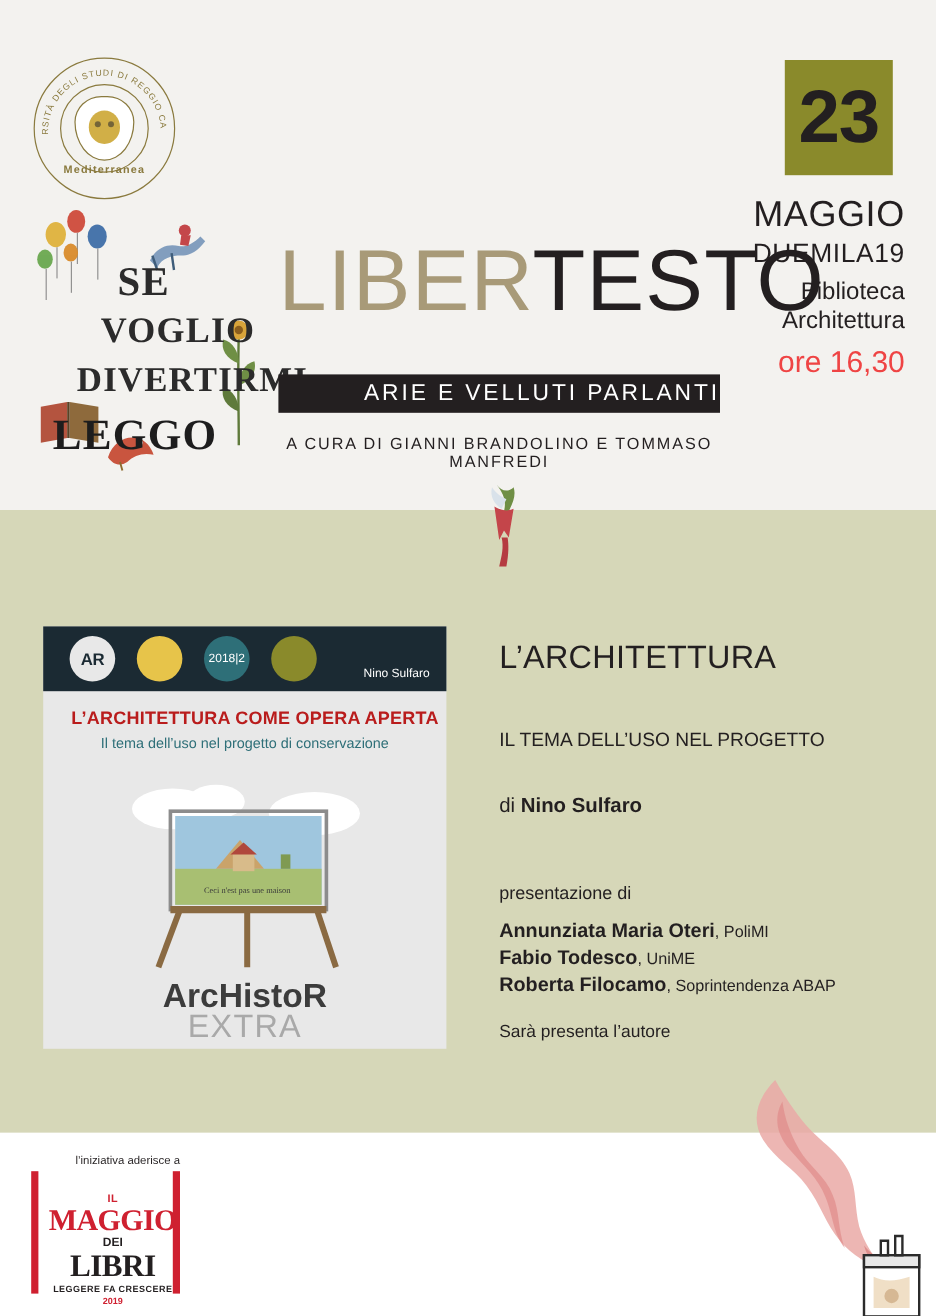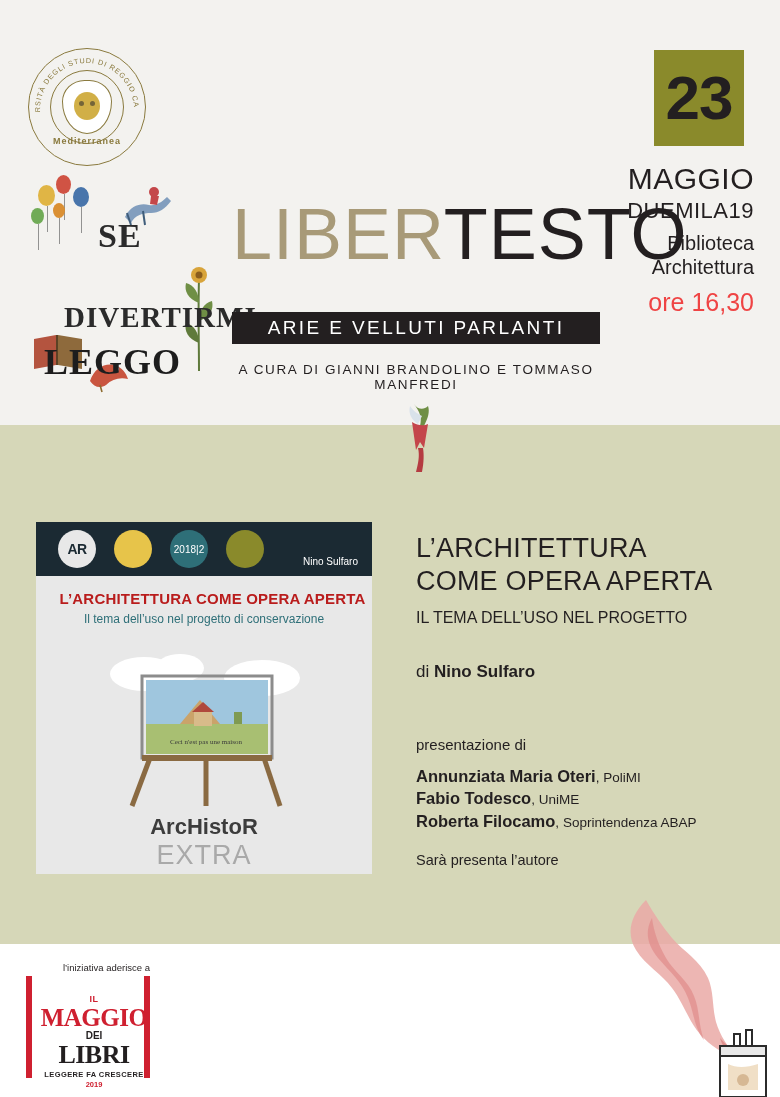--- a/index.html
+++ b/index.html
@@ -189,21 +189,21 @@
   .subtitle-bar {
     position: absolute;
     left: 232px; top: 312px;
     width: 368px; height: 32px;
     background: #231f20;
     color: #ffffff;
     font-size: 19px;
     letter-spacing: 2.4px;
     display: flex;
     align-items: center;
-    justify-content: center;
+    justify-content: flex-end;
     box-sizing: border-box;
   }
   .curators {
     position: absolute;
     left: 232px; top: 362px;
     width: 368px;
     text-align: center;
     font-size: 13.5px;
     letter-spacing: 1.6px;
     color: #231f20;
@@ -358,21 +358,21 @@
   .cover-illo {
     position: absolute;
     left: 48px; top: 116px;
     width: 240px; height: 170px;
   }
   .cover-brand {
     position: absolute;
     left: 0; top: 292px;
     width: 336px;
     text-align: center;
-    font-size: 22px;
+    font-size: 28px;
     font-weight: bold;
     color: #3c3c3c;
     letter-spacing: 0px;
   }
   .cover-extra {
     position: absolute;
     left: 0; top: 318px;
     width: 336px;
     text-align: center;
     font-size: 27px;
@@ -579,20 +579,21 @@
     <path d="M14,30 L16,37" stroke="#8d6b2f" stroke-width="1.6" fill="none"></path>
   </svg>
 
   <svg class="book-shape" viewBox="0 0 52 40">
     <path d="M2,8 L24,4 L24,34 L2,38 Z" fill="#b4543f"></path>
     <path d="M26,4 L50,8 L50,38 L26,34 Z" fill="#8e6a3c"></path>
     <path d="M24,4 L26,4 L26,34 L24,34 Z" fill="#5b4225"></path>
   </svg>
 
   <div class="art-word w-se">SE</div>
+  <div class="art-word w-vo">VOGLIO</div>
   <div class="art-word w-di">DIVERTIRMI</div>
   <div class="art-word w-le">LEGGO</div>
 </div>
 
 <div class="title-main">
   <span class="seg-a">LIBER</span><span class="seg-b">TESTO</span>
 </div>
 <div class="subtitle-bar">
   <span>ARIE E VELLUTI PARLANTI</span>
 </div>
@@ -640,21 +641,20 @@
     <path d="M58,120 L188,120" stroke="#8a6a42" stroke-width="6" fill="none"></path>
     <text x="122" y="106" font-size="7" fill="#3a3a3a" text-anchor="middle" font-family="Liberation Serif, serif">Ceci n'est pas une maison</text>
   </svg>
 
   <div class="cover-brand">ArcHistoR</div>
   <div class="cover-extra">EXTRA</div>
 </div>
 
 <div class="bk-title">
   <div>L’ARCHITETTURA</div>
-  <div>COME OPERA APERTA</div>
 </div>
 <div class="bk-sub">
   <div>IL TEMA DELL’USO NEL PROGETTO</div>
 </div>
 <div class="bk-author">
   <span>di </span><b>Nino Sulfaro</b>
 </div>
 
 <div class="pres-label">presentazione di</div>
 <div class="pres-list">

